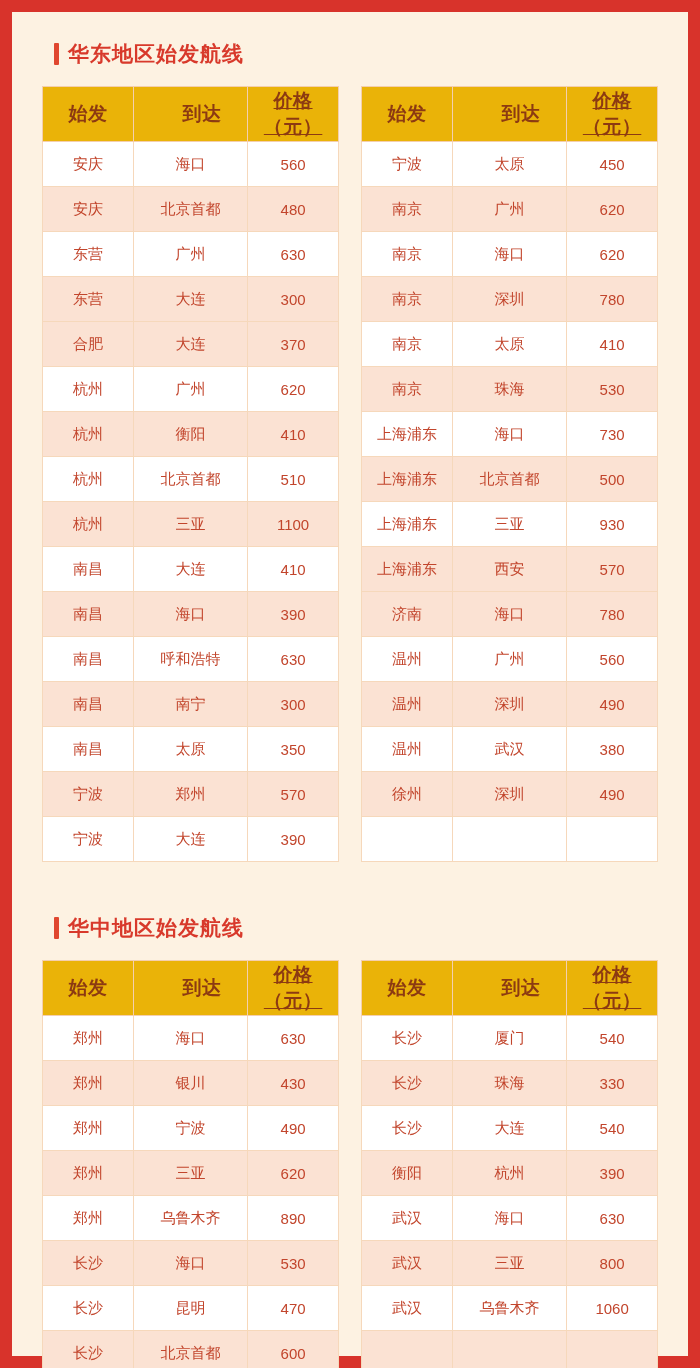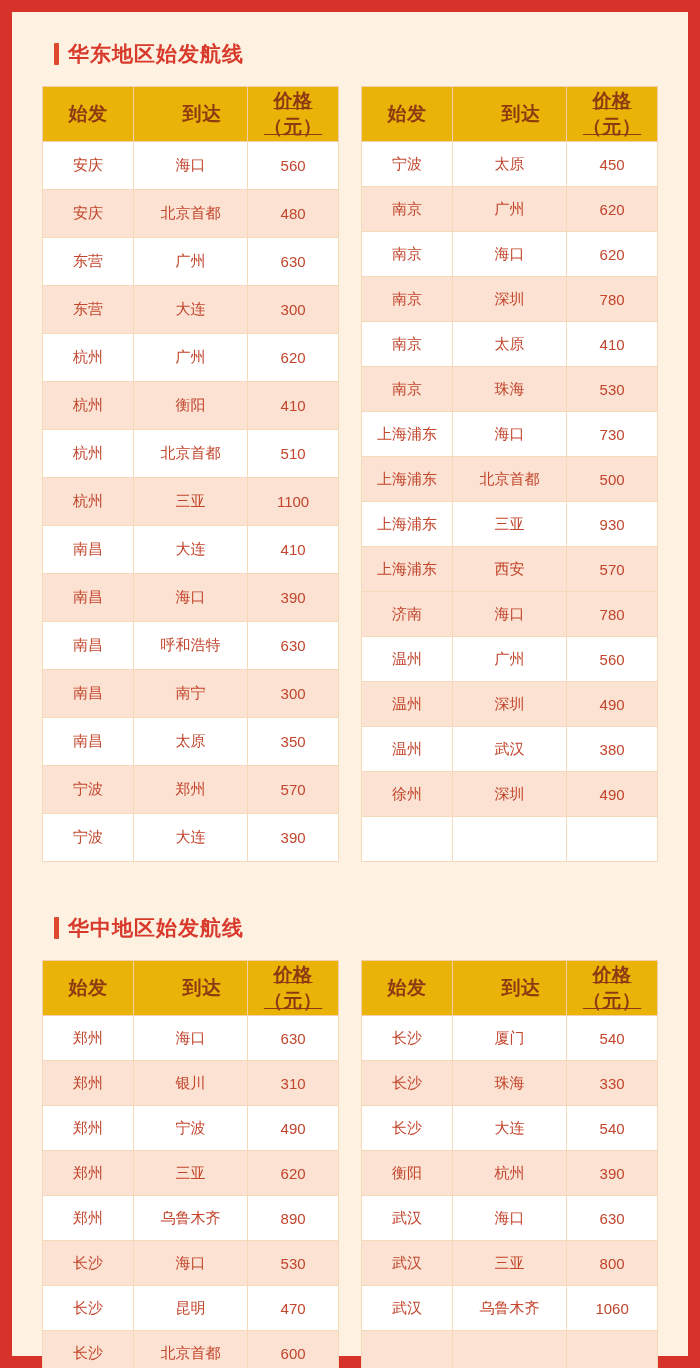--- a/index.html
+++ b/index.html
@@ -129,20 +129,25 @@
               <tr class="odd">
                 <td>东营</td>
                 <td>广州</td>
                 <td class="price">630</td>
               </tr>
               <tr class="even">
                 <td>东营</td>
                 <td>大连</td>
                 <td class="price">300</td>
               </tr>
+              <tr class="even">
+                <td>合肥</td>
+                <td>大连</td>
+                <td class="price">370</td>
+              </tr>
               <tr class="odd">
                 <td>杭州</td>
                 <td>广州</td>
                 <td class="price">620</td>
               </tr>
               <tr class="even">
                 <td>杭州</td>
                 <td>衡阳</td>
                 <td class="price">410</td>
               </tr>
@@ -304,21 +309,21 @@
           </thead>
           <tbody>
               <tr class="odd">
                 <td>郑州</td>
                 <td>海口</td>
                 <td class="price">630</td>
               </tr>
               <tr class="even">
                 <td>郑州</td>
                 <td>银川</td>
-                <td class="price">310</td>
+                <td class="price">430</td>
               </tr>
               <tr class="odd">
                 <td>郑州</td>
                 <td>宁波</td>
                 <td class="price">490</td>
               </tr>
               <tr class="even">
                 <td>郑州</td>
                 <td>三亚</td>
                 <td class="price">620</td>

